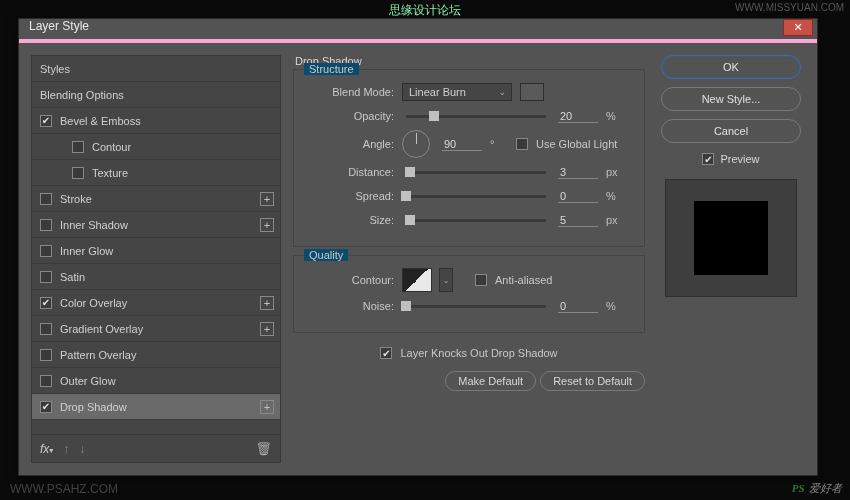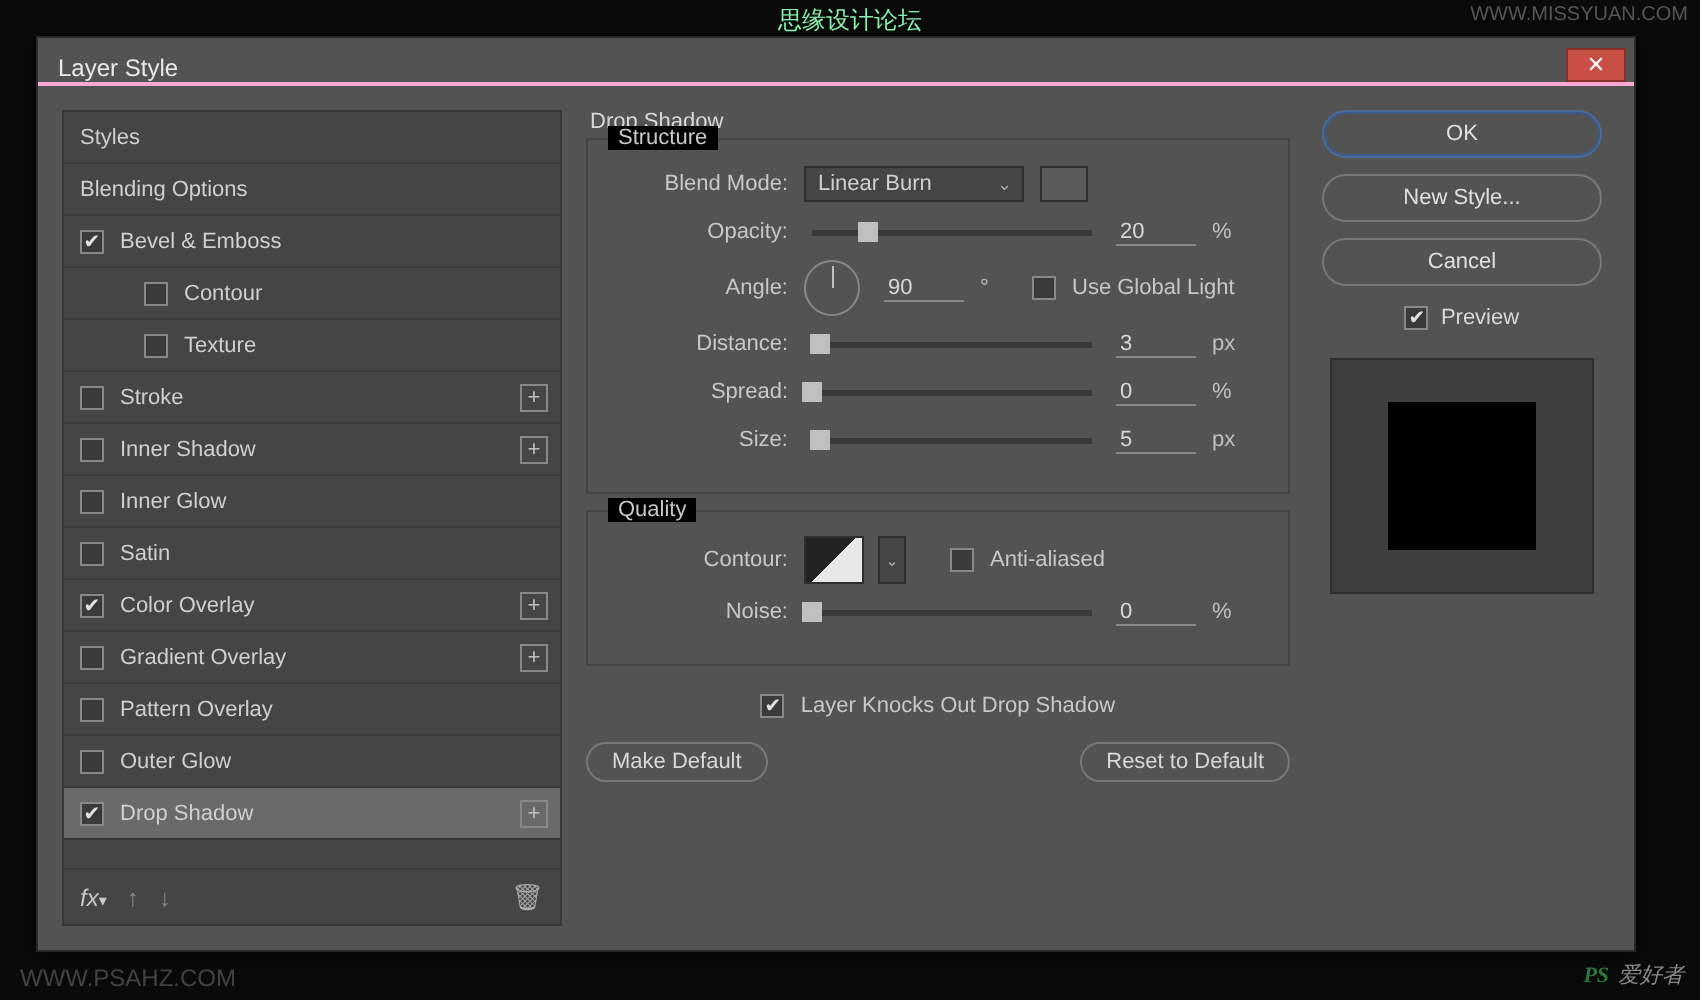--- a/index.html
+++ b/index.html
@@ -3,55 +3,55 @@
 <meta charset="utf-8">
 <style>
 * { box-sizing: border-box; margin: 0; padding: 0; font-family: Tahoma, Arial, sans-serif; font-size: 11px; }
 body { background: #0a0a0a; width: 850px; height: 500px; position: relative; overflow: hidden; }
 .watermark-top { position: absolute; top: 2px; left: 50%; transform: translateX(-50%); color: #86efac; font-size: 12px; z-index: 10; }
 .watermark-top-right { position: absolute; top: 2px; right: 6px; color: #555; font-size: 10px; z-index: 10; }
 .watermark-bottom-left { position: absolute; bottom: 4px; left: 10px; color: #444; font-size: 12px; text-align: right; }
 .watermark-bottom-right { position: absolute; bottom: 4px; right: 8px; color: #888; font-size: 16px; font-style: italic; z-index: 10; }
 .watermark-bottom-right .ps { color: #2a7a3a; font-weight: bold; font-style: italic; font-family: Liberation Serif, serif; }
 .dialog { position: absolute; left: 18px; top: 18px; width: 800px; height: 458px; background: #535353; border: 1px solid #2a2a2a; box-shadow: 0 3px 10px rgba(0,0,0,0.5); }
-.titlebar { height: 24px; background: #535353; border-bottom: 2px solid #f9a8d4; display: flex; align-items: flex-end; padding: 0 4px 0 10px; }
+.titlebar { height: 24px; background: #535353; border-bottom: 4px solid #f9a8d4; display: flex; align-items: flex-start; padding: 0 4px 0 10px; }
 .titlebar-title { color: #e8e8e8; font-size: 12px; flex: 1; }
 .close-btn { width: 30px; height: 17px; background: #c74f44; color: #fff; display: flex; align-items: center; justify-content: center; font-size: 10px; border: 1px solid #8a2f28; cursor: pointer; }
 .body { display: flex; height: calc(100% - 24px); padding: 12px; gap: 12px; }
 .sidebar { width: 250px; background: #454545; border: 1px solid #383838; display: flex; flex-direction: column; }
 .side-item { height: 26px; display: flex; align-items: center; padding: 0 8px; color: #d0d0d0; border-bottom: 1px solid #3a3a3a; cursor: pointer; position: relative; }
 .side-item.indent { padding-left: 40px; }
 .side-item.selected { background: #6a6a6a; }
 .side-item .chk { width: 12px; height: 12px; border: 1px solid #888; margin-right: 8px; display: flex; align-items: center; justify-content: center; color: #e0e0e0; font-size: 10px; background: #3a3a3a; }
 .side-item .chk.checked::after { content: "✔"; }
 .side-item .plus { position: absolute; right: 6px; width: 14px; height: 14px; border: 1px solid #888; display: flex; align-items: center; justify-content: center; color: #c0c0c0; font-size: 11px; }
 .side-footer { margin-top: auto; height: 28px; display: flex; align-items: center; padding: 0 8px; border-top: 1px solid #3a3a3a; color: #aaa; gap: 10px; }
 .side-footer .fx { font-style: italic; font-size: 12px; color: #c8c8c8; cursor: pointer; }
 .side-footer .arrow { color: #888; cursor: pointer; font-size: 12px; }
 .side-footer .trash { margin-left: auto; cursor: pointer; font-size: 13px; }
 .center { flex: 1; color: #c8c8c8; }
 .center-title { color: #d8d8d8; margin-bottom: 2px; padding-left: 2px; }
 .group { border: 1px solid #444; background: #535353; padding: 10px 14px 14px; margin-bottom: 8px; position: relative; }
-.group-title { position: absolute; top: -7px; left: 10px; background: #000000; padding: 0 5px; color: #c8c8c8; }
+.group-title { position: absolute; top: -7px; left: 10px; background: #0c4a6e; padding: 0 5px; color: #c8c8c8; }
 .row { display: flex; align-items: center; height: 24px; gap: 8px; }
 .row .lbl { width: 86px; text-align: right; color: #c8c8c8; }
 .select { width: 110px; height: 18px; background: #454545; border: 1px solid #2f2f2f; color: #d0d0d0; display: flex; align-items: center; padding: 0 6px; position: relative; cursor: pointer; }
 .select .caret { position: absolute; right: 5px; font-size: 9px; color: #aaa; }
 .color-swatch { width: 24px; height: 18px; background: #5a5a5a; border: 1px solid #2f2f2f; cursor: pointer; }
 .slider { flex: 1; max-width: 140px; height: 3px; background: #3a3a3a; position: relative; margin: 0 4px; }
 .slider .thumb { position: absolute; top: -4px; width: 10px; height: 10px; background: #c0c0c0; transform: translateX(-50%); cursor: pointer; }
 .val { width: 40px; border-bottom: 1px solid #888; color: #d8d8d8; text-align: left; padding-left: 2px; }
 .unit { color: #c0c0c0; width: 18px; }
 .angle-dial { width: 28px; height: 28px; border: 1px solid #888; border-radius: 50%; position: relative; margin-right: 4px; cursor: pointer; }
 .angle-dial::after { content: ""; position: absolute; left: 50%; top: 2px; width: 1px; height: 11px; background: #c0c0c0; }
 .chkbox { width: 12px; height: 12px; border: 1px solid #888; background: #3a3a3a; display: inline-flex; align-items: center; justify-content: center; color: #e0e0e0; font-size: 10px; cursor: pointer; }
 .chkbox.checked::after { content: "✔"; }
 .contour-swatch { width: 30px; height: 24px; background: linear-gradient(135deg, #222 0 50%, #e8e8e8 50% 100%); border: 1px solid #2f2f2f; cursor: pointer; }
 .contour-caret { width: 14px; height: 24px; background: #454545; border: 1px solid #2f2f2f; display: flex; align-items: center; justify-content: center; color: #aaa; font-size: 8px; cursor: pointer; margin-left:-1px;}
-.btn-row { display: flex; gap: 20px; justify-content: space-between; margin-top: 6px; }
+.btn-row { display: flex; gap: 4px; justify-content: flex-end; margin-top: 6px; }
 .btn-sm { background: #535353; border: 1px solid #787878; color: #d8d8d8; padding: 3px 12px; border-radius: 10px; cursor: pointer; font-size: 11px; }
 .right { width: 148px; display: flex; flex-direction: column; gap: 8px; align-items: center; }
 .rbtn { width: 140px; height: 24px; background: #535353; border: 1px solid #787878; border-radius: 12px; color: #e0e0e0; display: flex; align-items: center; justify-content: center; cursor: pointer; }
 .rbtn.primary { border: 1px solid #4a6a9a; box-shadow: 0 0 0 1px #3a5a8a inset; }
 .preview-row { display: flex; align-items: center; gap: 6px; color: #d8d8d8; margin-top: 2px; }
 .preview-box { width: 132px; height: 118px; background: #3e3e3e; border: 1px solid #2f2f2f; margin-top: 6px; display: flex; align-items: center; justify-content: center; }
 .preview-inner { width: 74px; height: 74px; background: #000; }
 </style>
 </head>
 <body>

